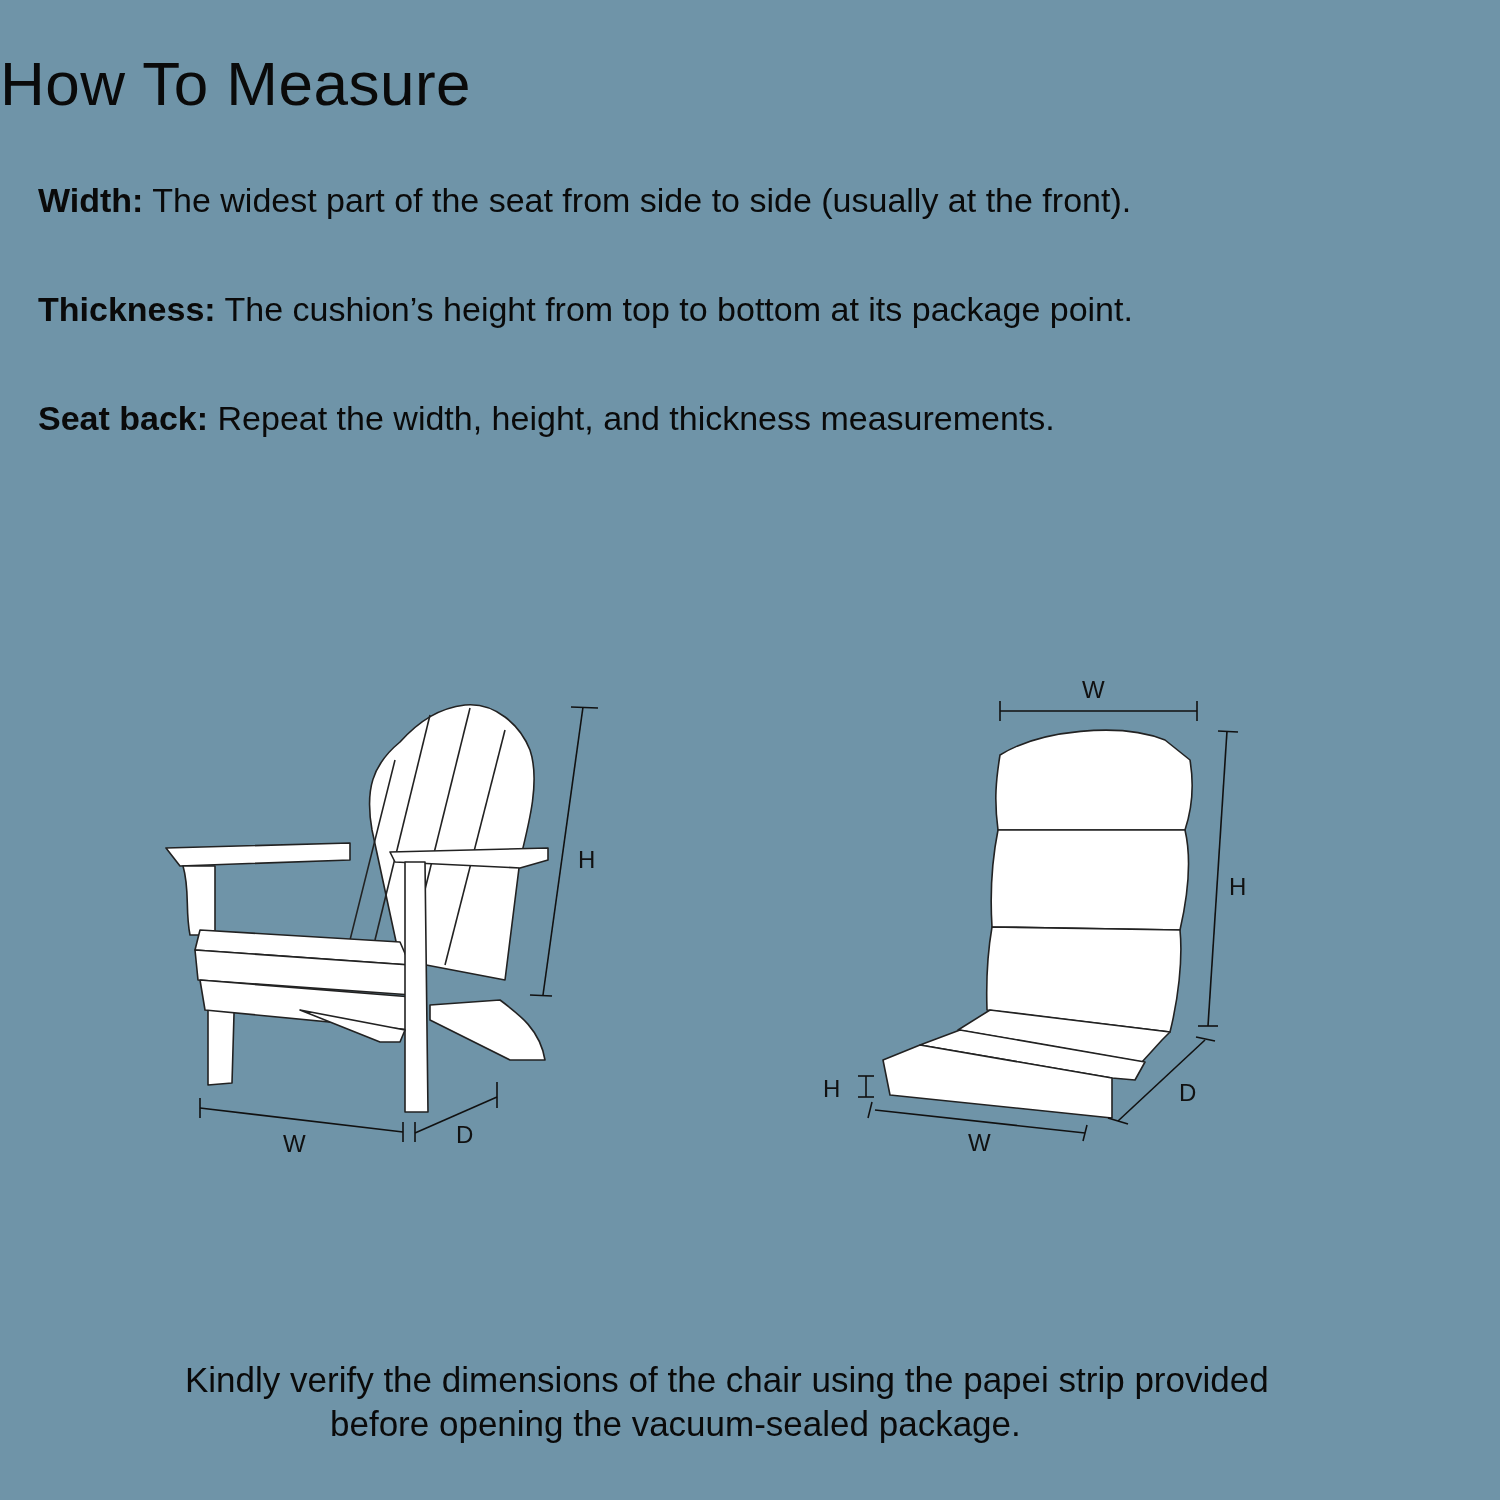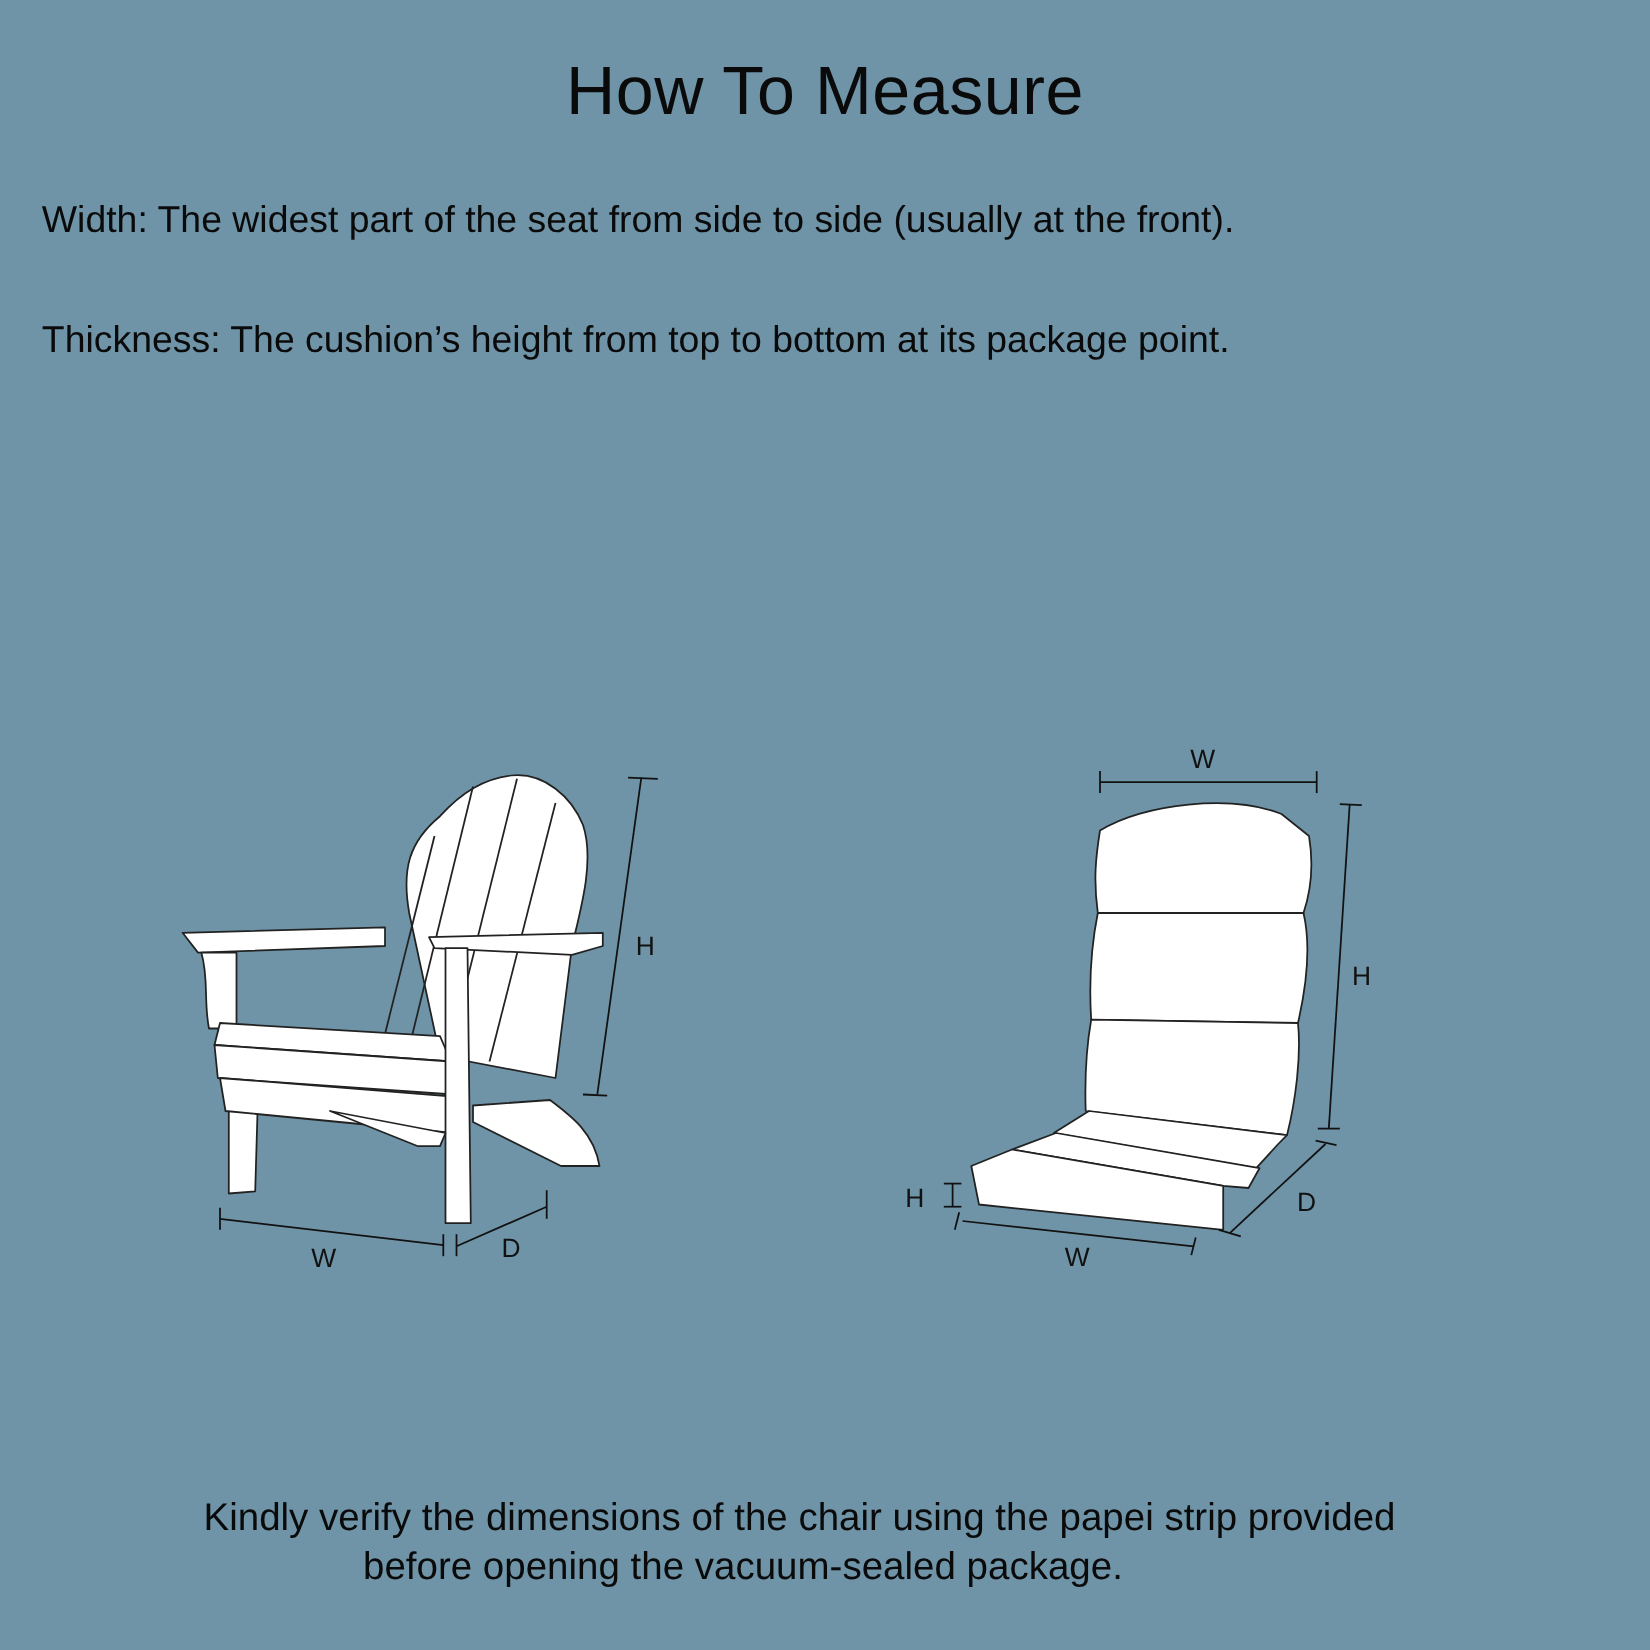--- a/index.html
+++ b/index.html
@@ -1,36 +1,37 @@
 <!DOCTYPE html>
 <html><head>
 <meta charset="utf-8">
 <style>
   html, body { margin:0; padding:0; }
   body { width:1500px; height:1500px; background:#6f94a8; position:relative; overflow:hidden;
          font-family:"Liberation Sans", "DejaVu Sans", sans-serif; color:#0a0a0a; }
-  .title { position:absolute; top:48px; left:0; width:1500px; text-align:center;
+  .title { position:absolute; top:48px; left:0; width:1500px; text-align:left;
            font-size:62px; font-weight:400; letter-spacing:0.5px; }
   .defs { position:absolute; left:38px; top:178px; width:1440px; }
   .def { font-size:34px; height:109px; line-height:44px; white-space:nowrap; }
-  .def b { font-weight:400;margin-top:28px; }
+  .def b { font-weight:700;margin-top:28px; }
   .fig { position:absolute; }
   .note { position:absolute; top:1358px; left:0; width:1500px; font-size:35px; line-height:44px; }
   .note .l1 { position:absolute; left:152px; white-space:nowrap;margin-left:33px; }
   .note .l2 { position:absolute; left:330px; top:44px; white-space:nowrap; }
   svg text { font-family:"Liberation Sans", sans-serif; font-size:24px; fill:#111; }
 </style>
 </head>
 <body>
 
 <div class="title">How To Measure</div>
 
 <div class="defs">
   <div class="def"><b>Width:</b><span> The widest part of the seat from side to side (usually at the front).</span></div>
   <div class="def"><b>Thickness:</b><span> The cushion’s height from top to bottom at its package point.</span></div>
+  <div class="def"><b>Seat back:</b><span> Repeat the width, height, and thickness measurements.</span></div>
 </div>
 
 <svg class="fig" style="left:0;top:0" width="1500" height="1500" viewBox="0 0 1500 1500">
   <g fill="#fff" stroke="#222" stroke-width="1.6" stroke-linejoin="round">
 
     <path d="M372,830 C365,790 372,765 400,742 C420,720 440,708 465,705 C495,702 520,725 530,750 C540,780 530,820 520,860 L505,980 L400,960 Z"></path>
     <line x1="395" y1="760" x2="350" y2="940"></line>
     <line x1="430" y1="715" x2="375" y2="940"></line>
     <line x1="470" y1="708" x2="410" y2="950"></line>
     <line x1="505" y1="730" x2="445" y2="965"></line>

